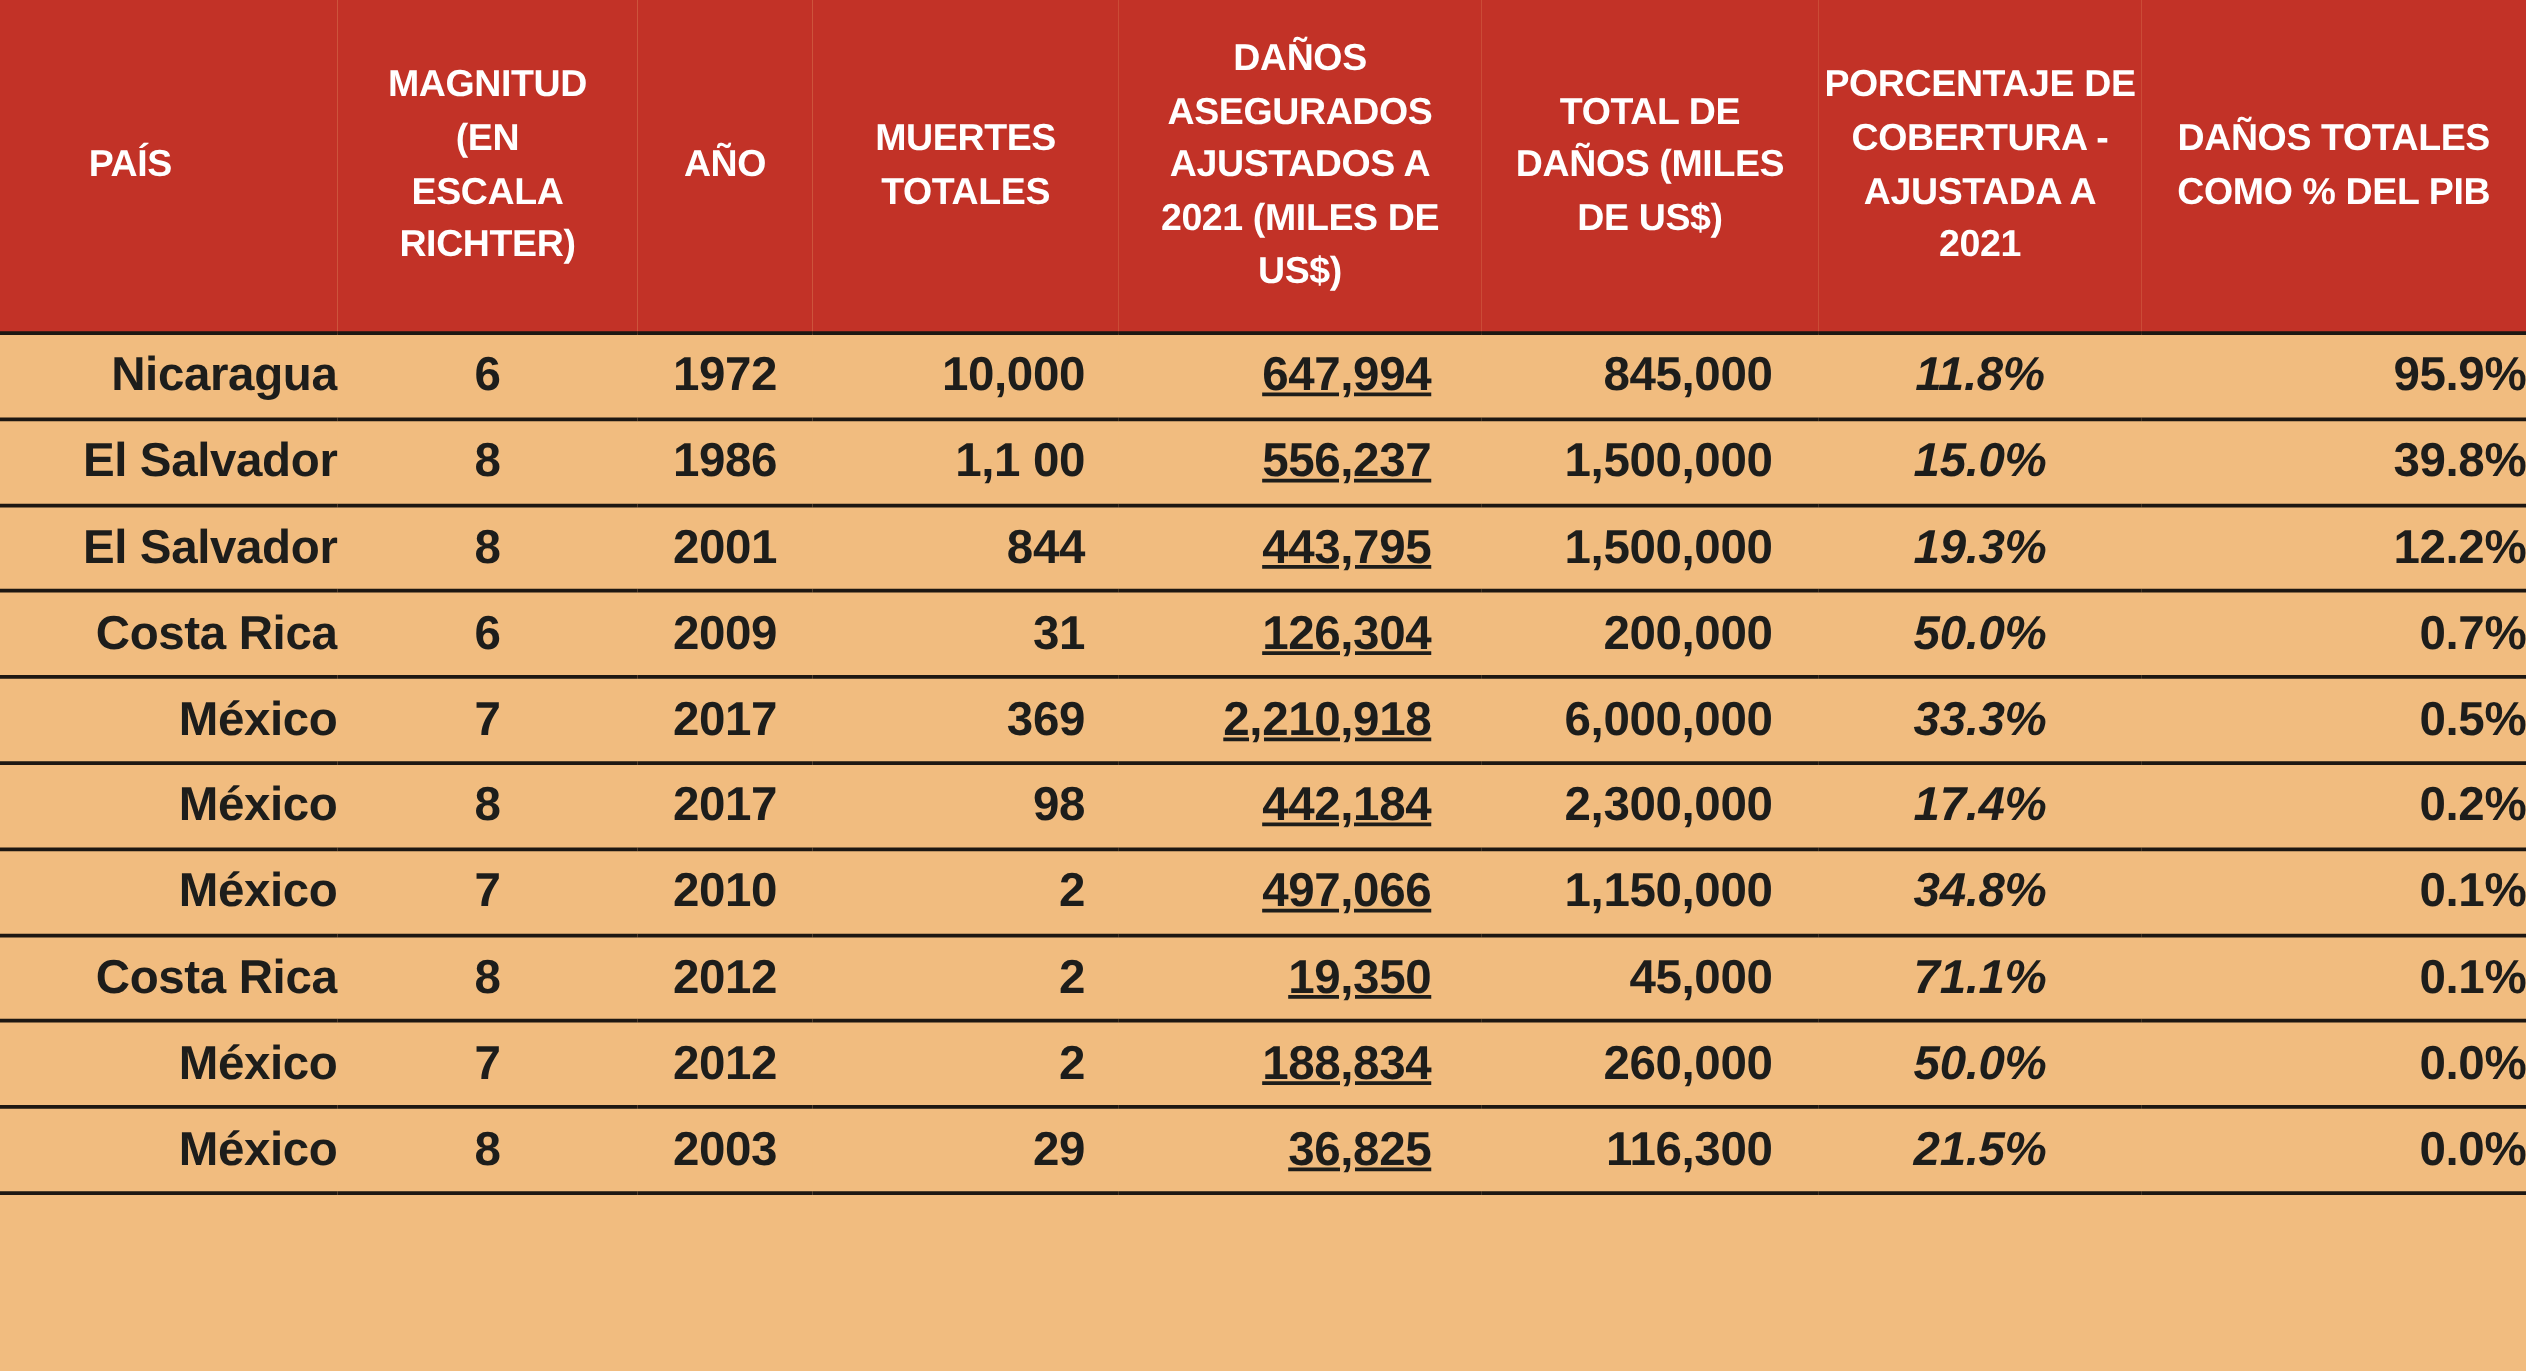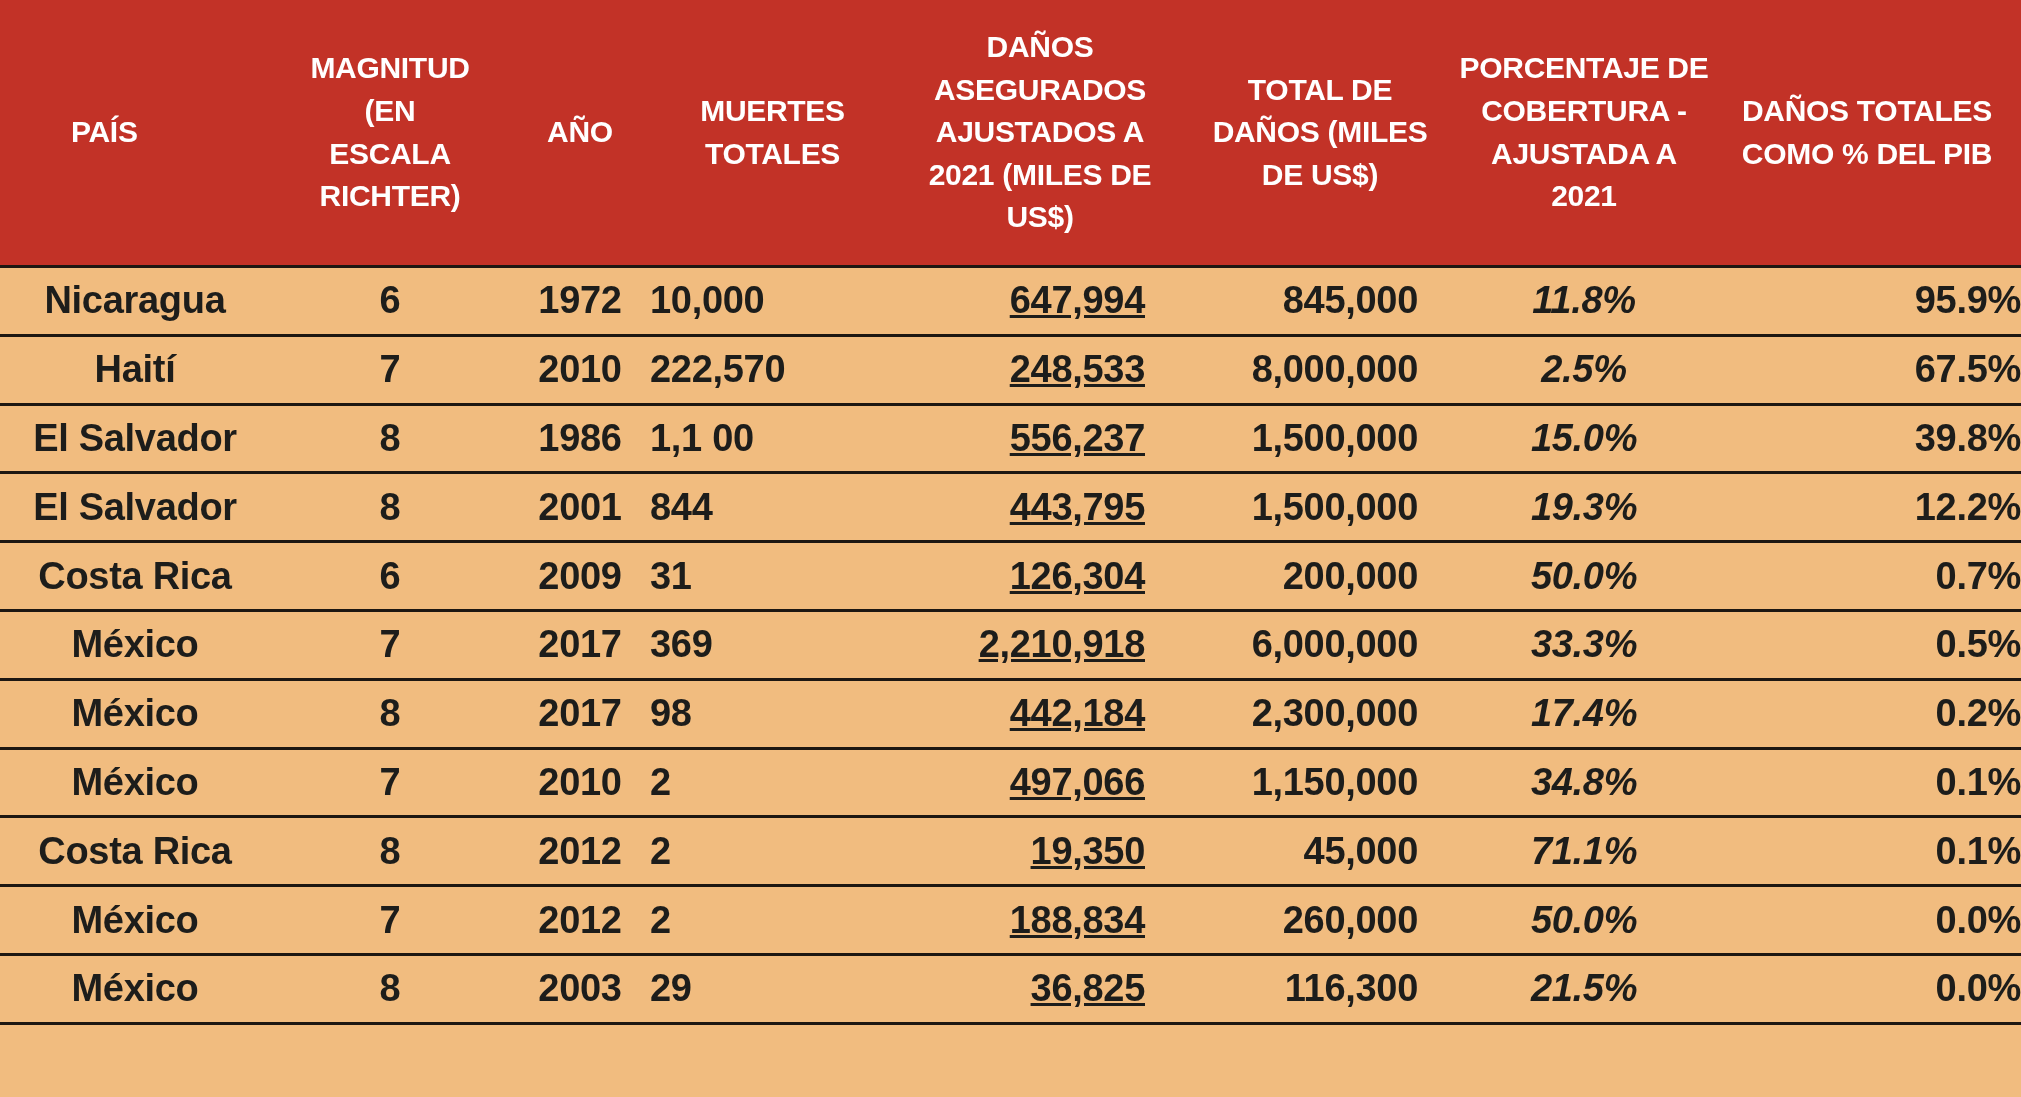--- a/index.html
+++ b/index.html
@@ -40,24 +40,24 @@
     font-size: 38px;
     font-weight: 700;
     letter-spacing: -0.3px;
     height: 65.8px;
     vertical-align: middle;
     border-bottom: 3px solid var(--row-line, #1d1712);
     padding: 0;
     overflow: hidden;
     white-space: nowrap;
   }
-  tbody td:nth-child(1) { text-align: center;   }
+  tbody td:nth-child(1) { text-align: right;   }
   tbody td:nth-child(2) { text-align: center; }
   tbody td:nth-child(3) { text-align: center; }
-  tbody td:nth-child(4) {  padding-right: 27px; margin-top: 24px; }
+  tbody td:nth-child(4) { text-align: right;  padding-right: 27px; margin-top: 24px; }
   tbody td:nth-child(5) { text-align: right;  padding-right: 40px; text-decoration: underline; }
   tbody td:nth-child(6) { text-align: right;  padding-right: 37px; }
   tbody td:nth-child(7) { text-align: center; font-style: italic; }
   tbody td:nth-child(8) { text-align: right; }
 </style>
 </head>
 <body>
 
 <table class="quake-table">
   <colgroup>
@@ -101,30 +101,20 @@
         <td>Nicaragua</td>
         <td>6</td>
         <td>1972</td>
         <td>10,000</td>
         <td>647,994</td>
         <td>845,000</td>
         <td>11.8%</td>
         <td>95.9%</td>
       </tr>
       <tr>
-        <td>Haití</td>
-        <td>7</td>
-        <td>2010</td>
-        <td>222,570</td>
-        <td>248,533</td>
-        <td>8,000,000</td>
-        <td>2.5%</td>
-        <td>67.5%</td>
-      </tr>
-      <tr>
         <td>El Salvador</td>
         <td>8</td>
         <td>1986</td>
         <td>1,1 00</td>
         <td>556,237</td>
         <td>1,500,000</td>
         <td>15.0%</td>
         <td>39.8%</td>
       </tr>
       <tr>

